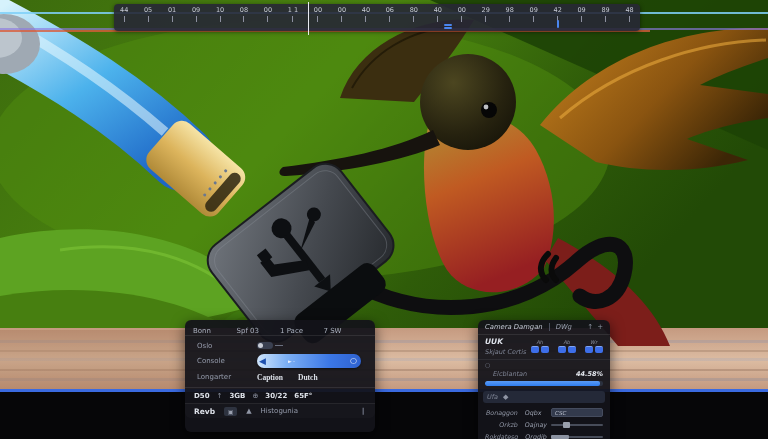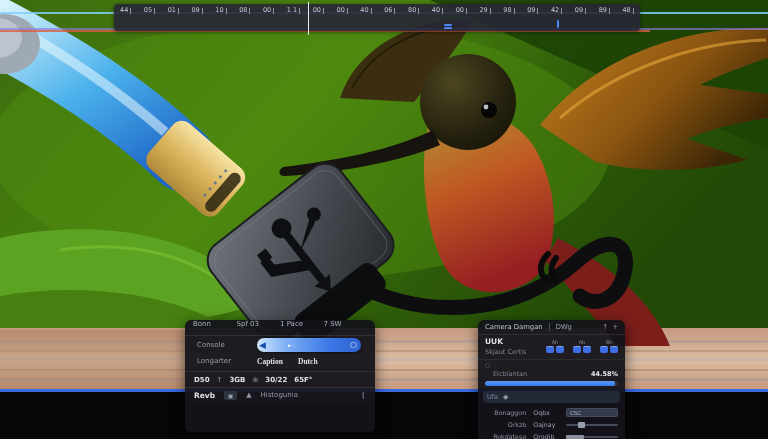--- a/index.html
+++ b/index.html
@@ -9,39 +9,39 @@
 
   
   .scanline{position:absolute;left:0;width:768px;pointer-events:none;}
   #line-cyan{top:12px;height:2px;background:rgba(128,208,248,.85);}
   #line-violet{top:28px;height:2px;background:rgba(140,122,224,.65);}
   #line-orange{top:30px;height:2px;width:650px;background:rgba(216,92,60,.8);}
 
   #ruler{position:absolute;left:114px;top:4px;width:526px;height:27px;
     background:rgba(39,39,53,.9);border-radius:4px;box-shadow:0 1px 4px rgba(0,0,0,.5);}
   #ruler-ticks{position:absolute;left:6px;right:6px;top:3px;display:flex;justify-content:space-between;}
-  .tick{display:flex;flex-direction:row;align-items:center;gap:2px;}
+  .tick{display:flex;flex-direction:column;align-items:center;gap:2px;}
   .tick-label{font-size:6.5px;color:#c6cad6;line-height:7px;white-space:nowrap;}
   .tick-line{width:1px;height:6px;background:#8d90a0;}
   #playhead{position:absolute;left:308px;top:2px;width:1px;height:33px;background:#e8eaf0;}
   .blue-marker{position:absolute;background:#4a86f0;border-radius:1px;}
   #marker-a{left:330px;top:20px;width:8px;height:2px;box-shadow:0 3px 0 #4a86f0;}
   #marker-b{left:443px;top:16px;width:2px;height:8px;}
 
   
   .panel{position:absolute;background:rgba(19,19,26,.94);border-radius:6px;
     box-shadow:0 4px 14px rgba(0,0,0,.6);color:#c6cad4;}
   .lbl{font-size:7px;color:#959bab;}
   .val{font-size:7.5px;color:#dde1e9;font-weight:bold;}
   .dim{font-size:6.5px;color:#7e8494;}
   .hdr-divider{border-bottom:1px solid rgba(255,255,255,.09);}
 
   
   #left-panel{left:185px;top:320px;width:190px;height:112px;padding:0;}
-  #lp-header{display:flex;align-items:flex-start;height:16px;padding:0 8px;gap:0;}
+  #lp-header{display:flex;align-items:flex-end;height:16px;padding:0 8px;gap:0;}
   #lp-header span{flex:1;font-size:7px;color:#aab0bd;white-space:nowrap;}
   .lp-row{display:flex;align-items:center;padding:0 8px 0 12px;}
   .lp-row .lbl{width:60px;flex:none;}
   #row-oslo{height:13px;margin-top:3px;}
   .mini-toggle{position:relative;width:16px;height:7px;border-radius:4px;background:#3a4050;}
   .mini-toggle .knob{position:absolute;left:1px;top:1px;width:5px;height:5px;border-radius:50%;background:#c9cdd6;}
   .mini-toggle .tail{position:absolute;left:18px;top:3px;width:8px;height:1px;background:#6a7080;}
   #row-console{height:18px;}
   #console-slider{position:relative;width:104px;height:14px;border-radius:8px;
     background:linear-gradient(90deg,#cfe5fb 0%,#7db0f4 28%,#3b77e6 70%,#2f62cf 100%);
@@ -60,21 +60,21 @@
   #lp-meta .val{font-size:7px;}
   .micon{font-size:7px;color:#8f95a4;line-height:8px;}
   #lp-footer{display:flex;align-items:center;height:15px;padding:0 9px;gap:9px;
     border-top:1px solid rgba(255,255,255,.07);background:rgba(255,255,255,.02);
     border-radius:0 0 6px 6px;}
   .chip{display:flex;align-items:center;justify-content:center;width:13px;height:9px;
     background:#2e3340;border-radius:2px;font-size:6px;color:#9aa0af;line-height:7px;}
   #lp-footer .edge{margin-left:auto;font-size:7px;color:#6d7382;}
 
   
-  #right-panel{left:478px;top:320px;width:147px;height:119px;border-radius:6px 6px 0 0;}
+  #right-panel{left:478px;top:320px;width:132px;height:119px;border-radius:6px 6px 0 0;font-style:italic;}
   #rp-header{display:flex;align-items:center;height:15px;padding:0 7px;gap:6px;}
   #rp-title{font-size:6.8px;color:#c2c7d2;white-space:nowrap;}
   #rp-sep{width:1px;height:8px;background:#4a4f5c;}
   #rp-sub{font-size:6.8px;color:#9aa0ae;}
   #rp-hicons{margin-left:auto;display:flex;gap:4px;font-size:7px;color:#8f95a4;}
   #rp-source{display:flex;align-items:center;padding:2px 7px 3px;}
   #rp-source-text{display:flex;flex-direction:column;gap:2px;}
   #rp-pairs{margin-left:auto;display:flex;gap:9px;}
   .pair-group{display:flex;flex-direction:column;align-items:center;gap:1px;}
   .pair-label{font-size:5px;color:#8a90a0;line-height:5px;}
@@ -356,20 +356,27 @@
   <div id="playhead"></div>
 
   <div id="left-panel" class="panel">
     <div id="lp-header" class="hdr-divider">
       <span>Bonn</span>
       <span>Spf 03</span>
       <span>1 Pace</span>
       <span>7 SW</span>
     </div>
 
+    <div id="row-oslo" class="lp-row">
+      <span class="lbl">Oslo</span>
+      <span class="mini-toggle">
+          <span class="knob"></span>
+          <span class="tail"></span>
+        </span>
+    </div>
 
     <div id="row-console" class="lp-row">
       <span class="lbl">Console</span>
       <span id="console-slider">
         <span class="cap">◀</span>
         <span class="mark">►–</span>
         <span class="ring">○</span>
       </span>
     </div>
 

